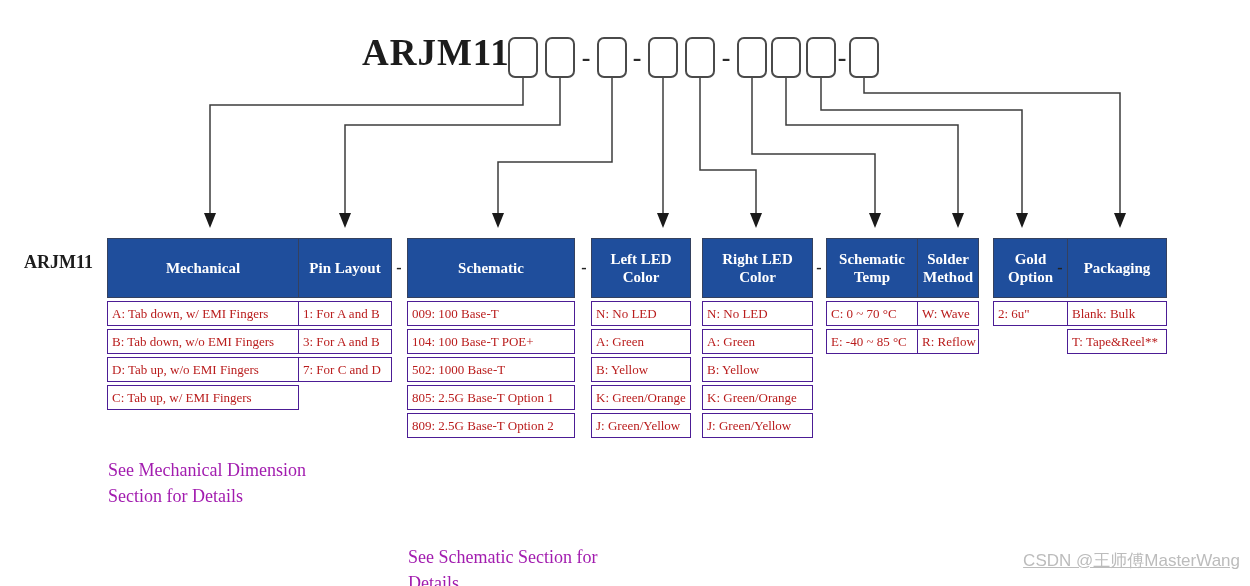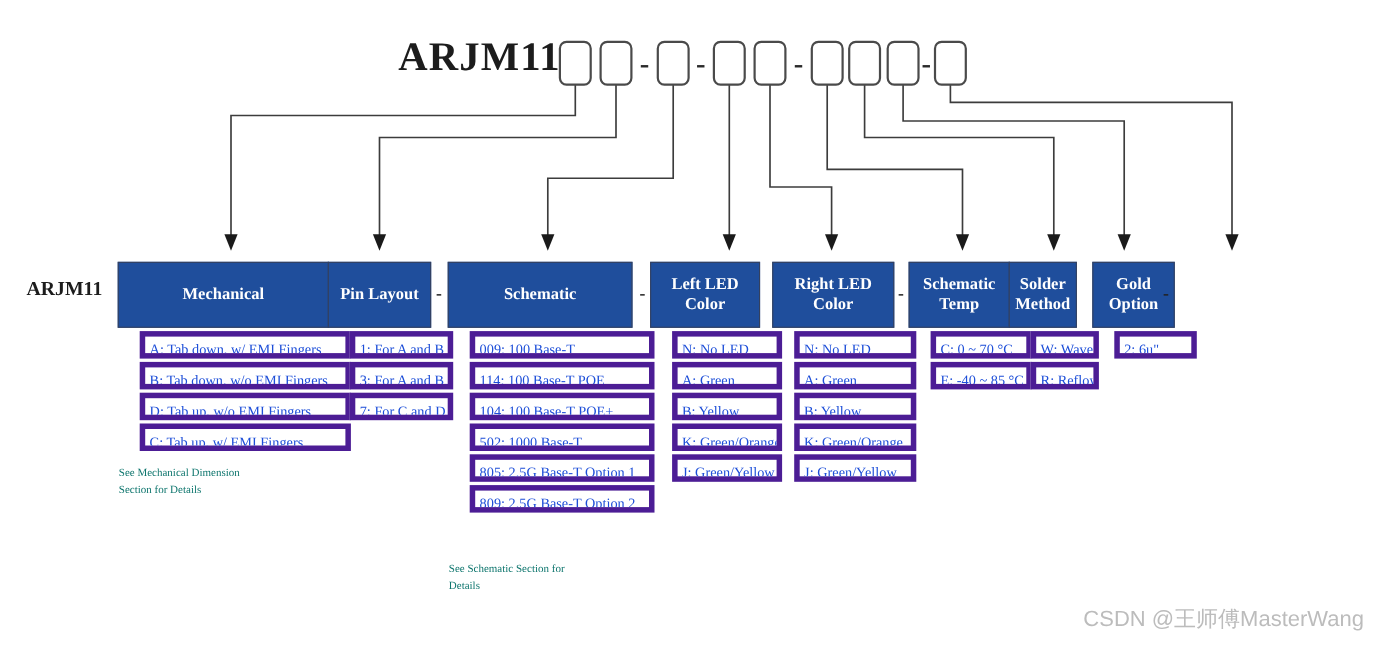--- a/index.html
+++ b/index.html
@@ -12,30 +12,30 @@
   .pn-dash { position:absolute; top:37px; width:14px; height:41px; line-height:41px; text-align:center; font-size:26px; font-weight:bold; color:#2a2a2a; }
 
   
   #arrows { position:absolute; left:0; top:0; }
 
   
   .side-label { position:absolute; left:24px; top:252px; font-size:18px; font-weight:bold; color:#1c1c1c; }
   .col { position:absolute; top:238px; }
   .hdr { height:60px; background:#1F4E9C; border:1px solid #34415f; color:#ffffff; font-weight:bold; font-size:15px; line-height:1.2;
          display:flex; flex-direction:column; align-items:center; justify-content:center; text-align:center; }
-  .cell { width:100%; height:25px; line-height:23px; margin-top:3px; border:5px solid #4c1d95; background:#ffffff;
-          font-size:13px; color:#1d4ed8; padding-left:4px; white-space:nowrap; overflow:hidden;margin-left:20px; }
+  .cell { width:100%; height:25px; line-height:23px; margin-top:3px; border:1px solid #4c1d95; background:#ffffff;
+          font-size:13px; color:#b91c1c; padding-left:4px; white-space:nowrap; overflow:hidden; }
   .cell:first-of-type { margin-top:4px; }
   .tbl-dash { position:absolute; top:238px; width:14px; height:60px; line-height:60px; text-align:center; font-size:16px; font-weight:bold; color:#222222; }
 
-  .footnote { position:absolute; font-size:10px; color:#0f766e; line-height:1.45; }
+  .footnote { position:absolute; font-size:18px; color:#a21caf; line-height:1.45;margin-top:33px; }
   .footnote span { display:block; }
 
   .watermark { position:absolute; left:890px; top:549px; width:350px; text-align:right;
-               font-family:"Liberation Sans", sans-serif; font-size:20px; color:#bcbcbc; }
+               font-family:"Liberation Sans", sans-serif; font-size:17px; color:#bcbcbc;text-decoration:underline; }
 </style>
 </head>
 <body>
 
 <div id="canvas">
 
   <svg id="arrows" width="1250" height="240" viewBox="0 0 1250 240">
     <g fill="none" stroke="#3c3c3c" stroke-width="1.5">
       <path d="M523 77 V105 H210 V214"></path>
       <path d="M560 77 V125 H345 V214"></path>
@@ -97,21 +97,20 @@
     <div class="cell">7: For C and D</div>
   </div>
 
   <span class="tbl-dash" style="left:392px">-</span>
 
   <div class="col" style="left:407px; width:168px">
     <div class="hdr">
         <span>Schematic</span>
       </div>
     <div class="cell">009: 100 Base-T</div>
-    <div class="cell">114: 100 Base-T POE</div>
     <div class="cell">104: 100 Base-T POE+</div>
     <div class="cell">502: 1000 Base-T</div>
     <div class="cell">805: 2.5G Base-T Option 1</div>
     <div class="cell">809: 2.5G Base-T Option 2</div>
   </div>
 
   <span class="tbl-dash" style="left:577px">-</span>
 
   <div class="col" style="left:591px; width:100px">
     <div class="hdr">
@@ -160,20 +159,27 @@
   <div class="col" style="left:993px; width:75px">
     <div class="hdr">
       <span>Gold</span>
       <span>Option</span>
     </div>
     <div class="cell">2: 6u"</div>
   </div>
 
   <span class="tbl-dash" style="left:1053px">-</span>
 
+  <div class="col" style="left:1067px; width:100px">
+    <div class="hdr">
+        <span>Packaging</span>
+      </div>
+    <div class="cell">Blank: Bulk</div>
+    <div class="cell">T: Tape&amp;Reel**</div>
+  </div>
 
   <div class="footnote" style="left:108px; top:424px">
     <span>See Mechanical Dimension</span>
     <span>Section for Details</span>
   </div>
   <div class="footnote" style="left:408px; top:511px">
     <span>See Schematic Section for</span>
     <span>Details</span>
   </div>
 

